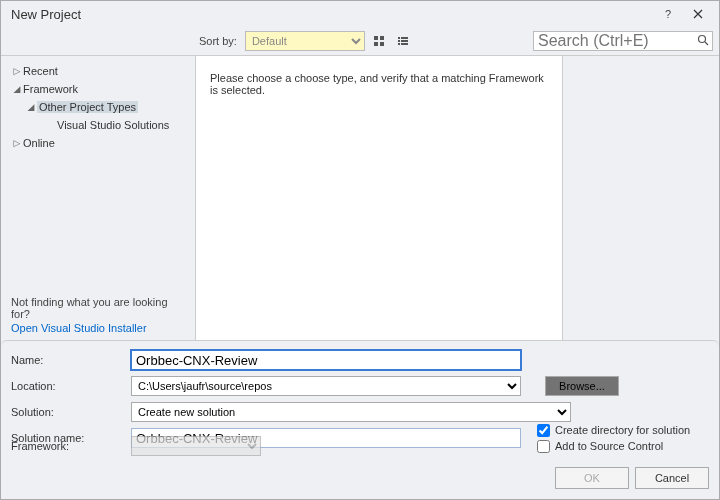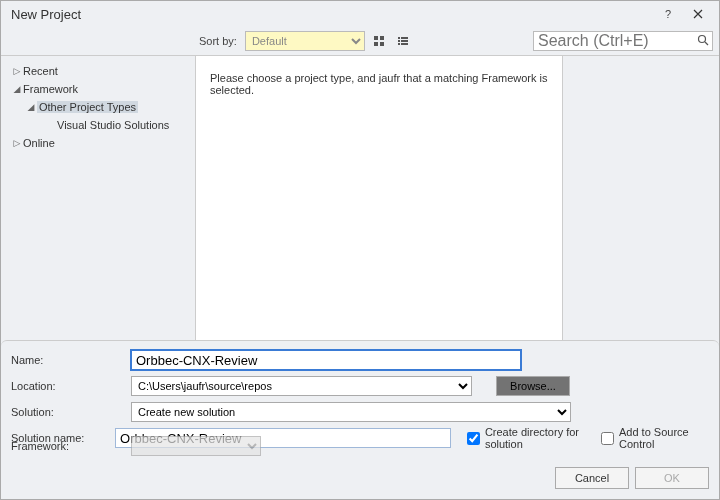--- a/index.html
+++ b/index.html
@@ -32,21 +32,21 @@
 .tree .foot .link { color: #0066cc; cursor: pointer; padding-top: 2px; }
 .center { flex: 1; background: #fff; border-left: 1px solid #ccc; border-right: 1px solid #ccc; padding: 16px 14px; color: #333; }
 .right { width: 156px; background: #eef0f3; }
 .bottom { border-top: 1px solid #ccc; padding: 8px 10px 10px; display: flex; flex-direction: column; gap: 4px; background: #eef0f3; border-radius: 6px; }
 .row { display: flex; align-items: center; height: 22px; gap: 8px; }
 .row .lbl { width: 112px; color: #333; }
 .row input[type=text] { height: 20px; border: 1px solid #9fb8d9; padding: 1px 4px; background: #fff; font-size: 13px; }
 .row input.focused { border-color: #3a7bd5; outline: 1px solid #3a7bd5; }
 .row select { height: 20px; border: 1px solid #aaa; background: #fff; font-size: 11px; padding: 0 2px; }
 .row select:disabled { background: #e4e4e4; color: #999; }
-.chkcol { display: flex; flex-direction: row; gap: 3px; margin-left: 8px; }
+.chkcol { display: flex; flex-direction: column; gap: 3px; margin-left: 8px; }
 .chk { display: flex; align-items: center; gap: 5px; color: #333; }
 .chk input { width: 13px; height: 13px; }
 .btnrow { display: flex; justify-content: flex-end; gap: 6px; padding-top: 6px; }
 .btn2 { width: 74px; height: 22px; border: 1px solid #aaa; background: #f4f4f4; display: flex; align-items: center; justify-content: center; color: #333; }
 .btn2.disabled { color: #aaa; }
 .browse { width: 74px; height: 20px; border: 1px solid #aaa; background: #737373; display: flex; align-items: center; justify-content: center; }
 </style>
 </head>
 <body>
 
@@ -115,35 +115,39 @@
           </div>
         <div class="node l3">
             <span class="exp"></span>
             <span class="lbl">Visual Studio Solutions</span>
           </div>
         <div class="node l1">
             <span class="exp">▷</span>
             <span class="lbl">Online</span>
           </div>
       </div>
+      <div class="foot">
+        <div class="q">Not finding what you are looking for?</div>
+        <div class="link">Open Visual Studio Installer</div>
+      </div>
     </div>
     <div class="center">
-      <div>Please choose a project type, and jaufr that a matching Framework is selected.</div>
+      <div>Please choose a choose type, and verify that a matching Framework is selected.</div>
     </div>
     <div class="right"></div>
   </div>
 
   <div class="bottom">
     <div class="row">
       <div class="lbl">Name:</div>
       <input type="text" class="focused" style="width: 390px;" value="Orbbec-CNX-Review">
     </div>
     <div class="row">
       <div class="lbl">Location:</div>
-      <select style="width:341px"><option>C:\Users\jaufr\source\repos</option></select>
+      <select style="width:390px"><option>C:\Users\jaufr\source\repos</option></select>
       <div style="width:8px"></div>
       <div class="browse">Browse...</div>
     </div>
     <div class="row">
       <div class="lbl">Solution:</div>
       <select style="width:440px"><option>Create new solution</option></select>
     </div>
     <div class="row">
       <div class="lbl">Solution name:</div>
       <input type="text" style="width: 390px;" value="Orbbec-CNX-Review">
@@ -156,18 +160,18 @@
             <input type="checkbox" style="">
             <span>Add to Source Control</span>
           </label>
       </div>
     </div>
     <div class="row" style="margin-top:-18px">
       <div class="lbl">Framework:</div>
       <select style="width:130px" disabled=""><option></option></select>
     </div>
     <div class="btnrow">
+      <div class="btn2 disabled">OK</div>
       <div class="btn2">Cancel</div>
-      <div class="btn2 disabled">OK</div>
     </div>
   </div>
 
 </div>
 
 </body></html>

